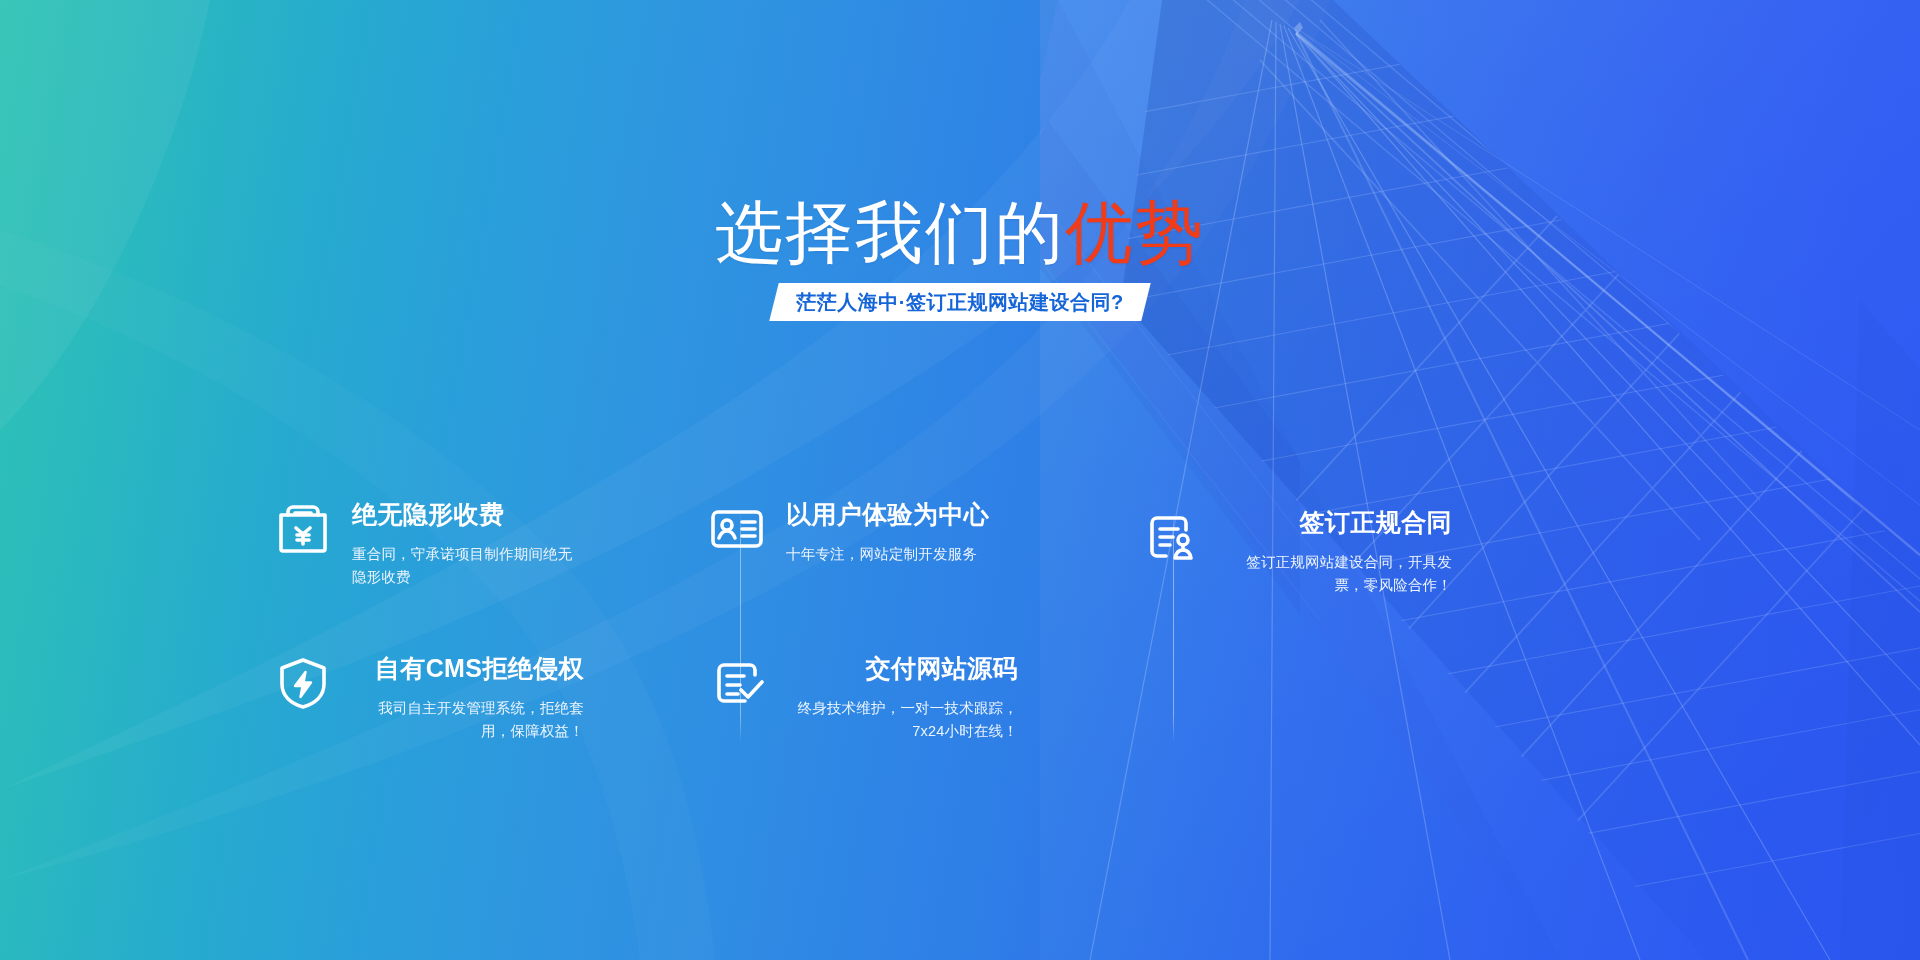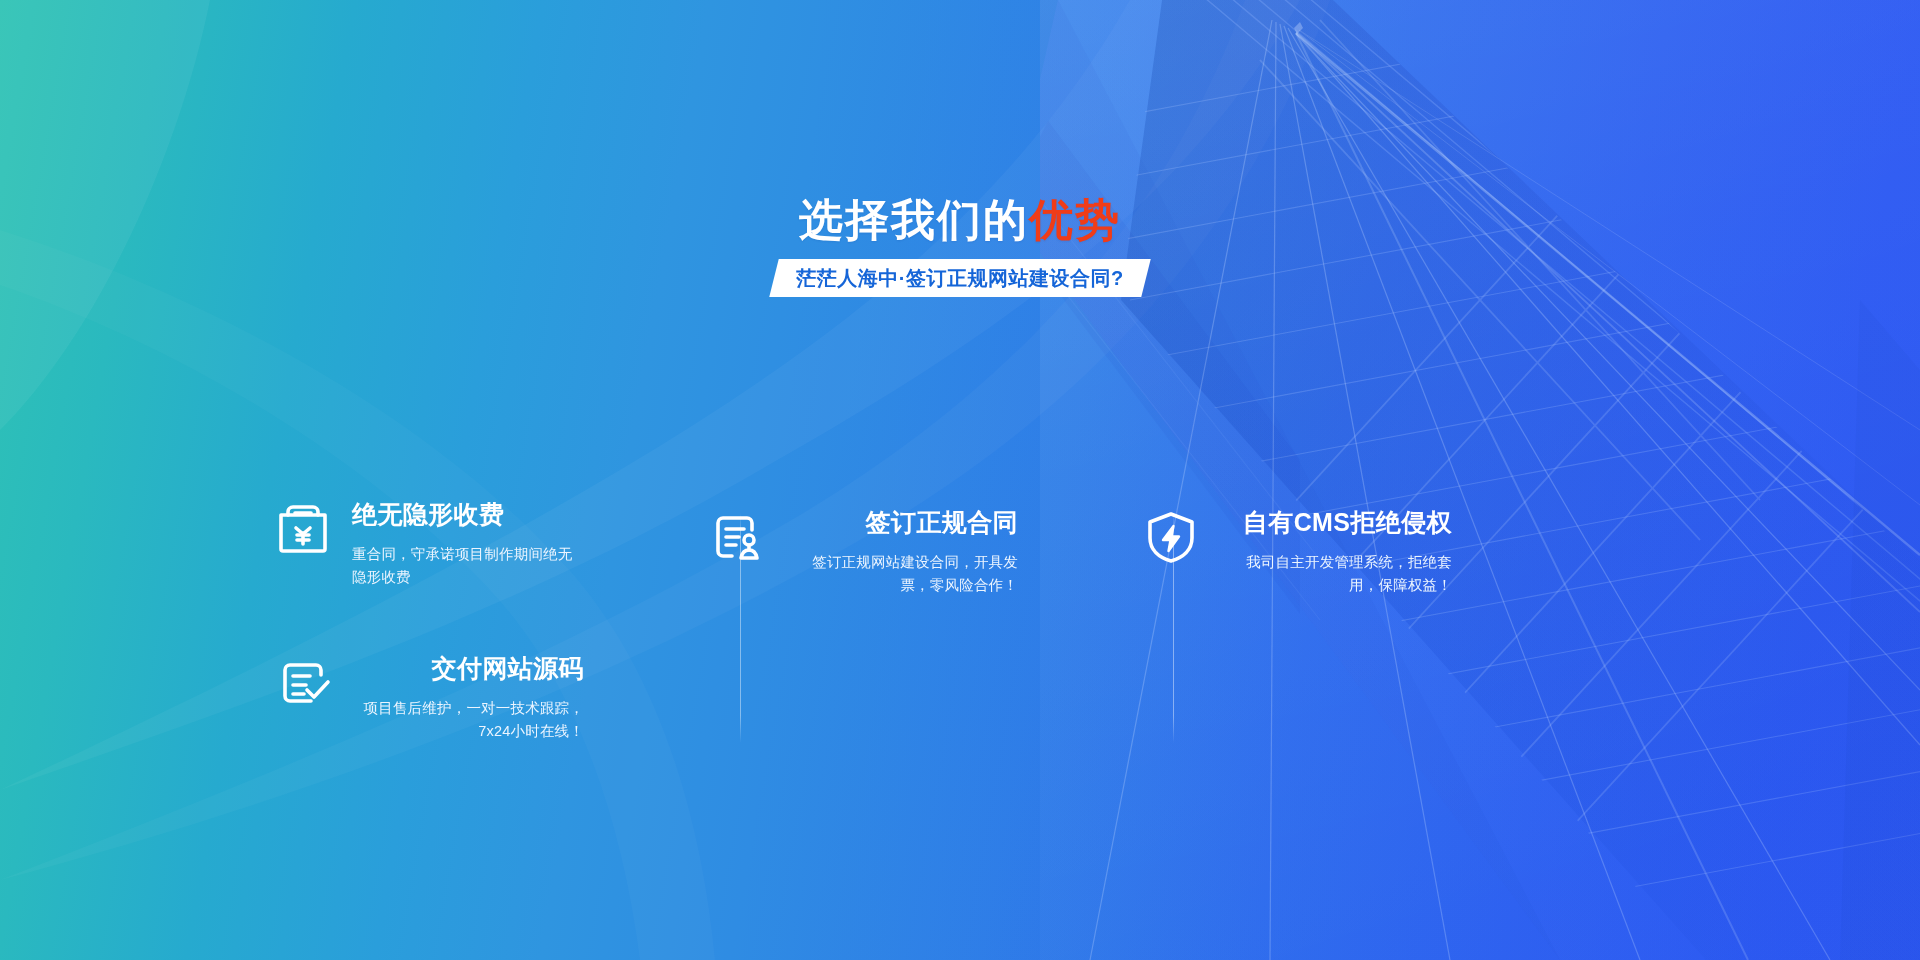--- a/index.html
+++ b/index.html
@@ -36,21 +36,21 @@
     background:linear-gradient(95deg, rgba(47,190,180,0) 40%, rgba(40,95,240,0.10) 75%, rgba(40,88,242,0.18) 100%);
     mix-blend-mode:normal;
   }
 
   
   .header{
     position:absolute; left:0; right:0; top:198px;
     display:flex; flex-direction:column; align-items:center;
   }
   .title{
-    font-size:44px; font-weight:700; letter-spacing:2px;
+    font-size:68px; font-weight:400; letter-spacing:2px;
     color:#ffffff; line-height:1.0; white-space:nowrap;
     text-shadow:0 1px 2px rgba(0,40,120,.10);
   }
   .title .hl{ color:#f03c18; }
   .subtitle-wrap{
     margin-top:17px;
     position:relative;
     height:38px;
     display:flex; align-items:center; justify-content:center;
   }
@@ -260,20 +260,36 @@
           <path d="M23 40 h12"></path>
         </svg>
       </div>
       <div class="f-text">
         <div class="f-title">绝无隐形收费</div>
         <div class="f-desc wide">重合同，守承诺项目制作期间绝无隐形收费</div>
       </div>
     </div>
 
 
+    <div class="feature">
+      <div class="f-icon">
+        <svg width="58" height="58" viewBox="0 0 58 58" fill="none" stroke="#ffffff" stroke-width="3.6" stroke-linecap="round" stroke-linejoin="round">
+          <rect x="5" y="12" width="48" height="34" rx="5"></rect>
+          <circle cx="19" cy="25" r="5"></circle>
+          <path d="M11 38 c1.8 -5 4.6 -7 8 -7 c3.4 0 6.2 2 8 7"></path>
+          <path d="M34 22 h13"></path>
+          <path d="M34 29 h13"></path>
+          <path d="M34 36 h13"></path>
+        </svg>
+      </div>
+      <div class="f-text">
+        <div class="f-title">以用户体验为中心</div>
+        <div class="f-desc">十年专注，网站定制开发服务</div>
+      </div>
+    </div>
 
     <div class="feature r2">
       <div class="f-icon">
         <svg width="58" height="58" viewBox="0 0 58 58" fill="none" stroke="#ffffff" stroke-width="3.6" stroke-linecap="round" stroke-linejoin="round">
           <path d="M44 22 v-7 a5 5 0 0 0 -5 -5 h-24 a5 5 0 0 0 -5 5 v28 a5 5 0 0 0 5 5 h9"></path>
           <path d="M18 21 h18"></path>
           <path d="M18 29 h13"></path>
           <path d="M18 37 h10"></path>
           <circle cx="41" cy="32" r="5"></circle>
           <path d="M41 37 v5"></path>
@@ -304,18 +320,18 @@
         <svg width="58" height="58" viewBox="0 0 58 58" fill="none" stroke="#ffffff" stroke-width="3.6" stroke-linecap="round" stroke-linejoin="round">
           <path d="M47 21 v-5 a5 5 0 0 0 -5 -5 h-26 a5 5 0 0 0 -5 5 v26 a5 5 0 0 0 5 5 h21"></path>
           <path d="M19 22 h17"></path>
           <path d="M19 31 h13"></path>
           <path d="M19 40 h11"></path>
           <path d="M33 36 l7 7 l14 -15"></path>
         </svg>
       </div>
       <div class="f-text">
         <div class="f-title">交付网站源码</div>
-        <div class="f-desc wide">项目售后维护，一对一技术跟踪，7x24小时在线！</div>
+        <div class="f-desc wide">终身技术维护，一对一技术跟踪，7x24小时在线！</div>
       </div>
     </div>
 
   </div>
 </div>
 
 </body></html>

